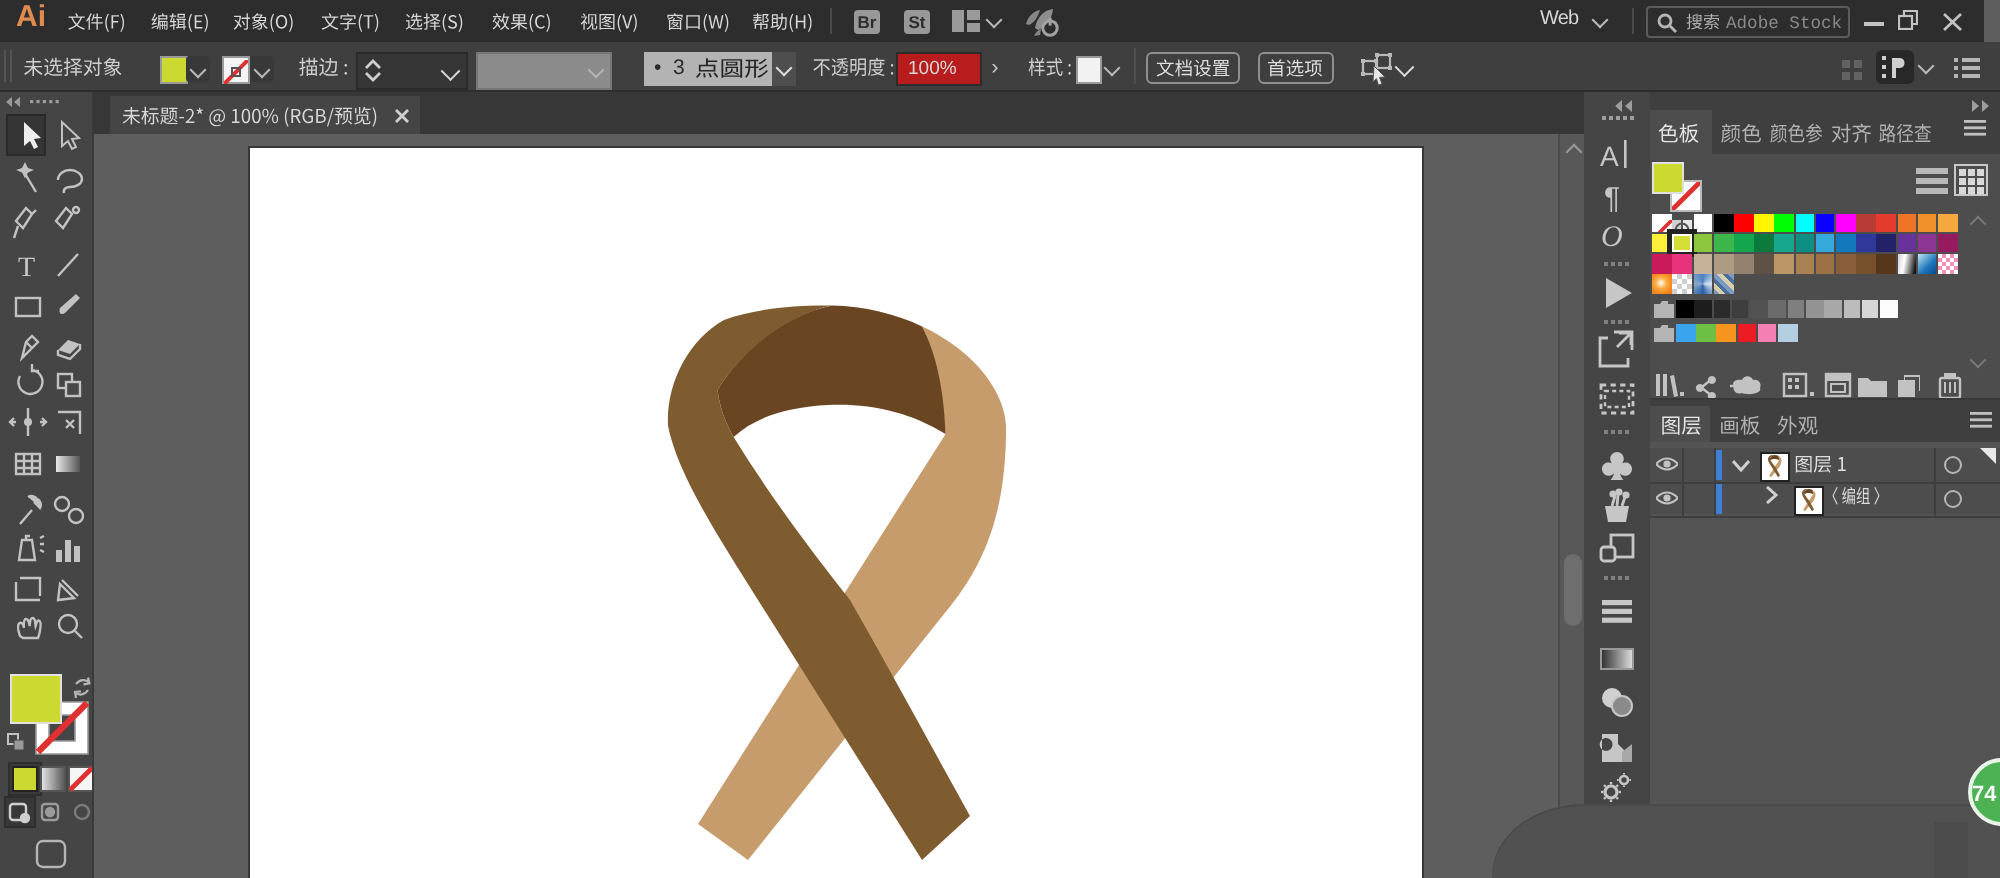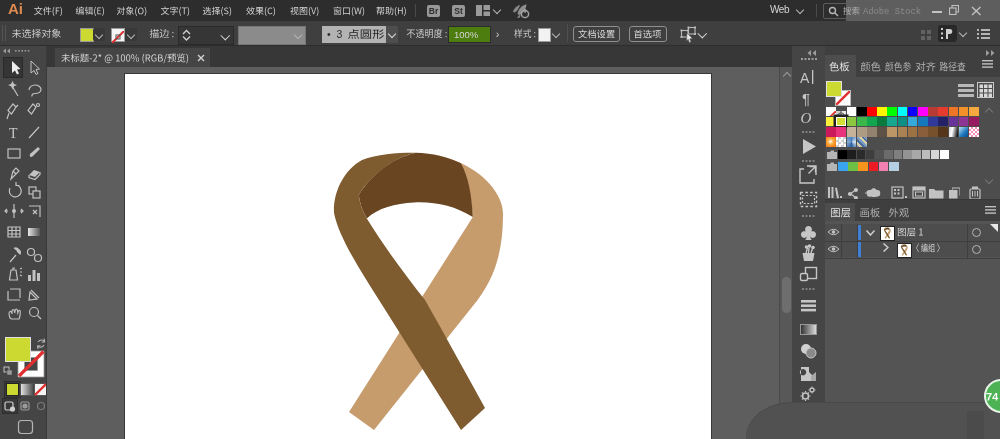--- a/index.html
+++ b/index.html
@@ -9,21 +9,21 @@
   .swrow{display:flex;gap:0.55px;}
   .swrow i{display:block;width:9.65px;height:9.65px;overflow:hidden;}
   .swrow2{display:flex;gap:0.65px;}
   .swrow2 i{display:block;width:8.65px;height:9px;}
   .thumb{width:13px;height:13px;background:#fff;border:1px solid #222;}
   .thumb svg{display:block;}
   .chv{position:absolute;width:5px;height:5px;border-right:1.6px solid #b8b8b8;border-bottom:1.6px solid #b8b8b8;transform:rotate(45deg);}
 </style></head>
 <body>
 
-<div class="abs" id="menubar" style="left:0;top:0;width:846px;height:21px;background:#2d2d2d;">
+<div class="abs" id="menubar" style="left:0;top:0;width:992px;height:21px;background:#2d2d2d;">
   <div class="abs" style="left:8px;top:0px;font-size:15px;font-weight:bold;color:#e08b50;">Ai</div>
   <div class="abs" style="left:415px;top:4px;width:1px;height:13px;background:#4a4a4a;"></div>
   <div class="abs" style="left:427px;top:5px;width:13px;height:12px;background:#989898;color:#2e2e2e;font-size:8.5px;font-weight:bold;text-align:center;line-height:12px;border-radius:2px;">Br</div>
   <div class="abs" style="left:452px;top:5px;width:13px;height:12px;background:#989898;color:#2e2e2e;font-size:8.5px;font-weight:bold;text-align:center;line-height:12px;border-radius:2px;">St</div>
   <svg class="abs" style="left:476px;top:5px;" width="14" height="12">
     <rect x="0" y="0" width="6" height="11" fill="#9a9a9a"></rect>
     <rect x="7.5" y="0" width="6.5" height="5" fill="#9a9a9a"></rect>
     <rect x="7.5" y="6.5" width="6.5" height="4.5" fill="#9a9a9a"></rect>
   </svg>
   <span class="chv" style="left:494px;top:7px;"></span>
@@ -84,21 +84,21 @@
   <div class="abs" style="left:238px;top:5px;width:66px;height:17px;background:#8b8b8b;border:1px solid #767676;">
     <span class="chv" style="right:4px;top:5px;border-color:#b5b5b5;"></span>
   </div>
   <div class="abs" style="left:322px;top:5px;width:64px;height:17px;background:#b3b3b3;color:#2b2b2b;font-size:10.5px;line-height:17px;">
      <span style="margin-left:5px;">•&nbsp;&nbsp;3</span>
   </div>
   <div class="abs" style="left:386px;top:5px;width:12px;height:17px;background:#4e4e4e;">
       <span class="chv" style="left:3px;top:5px;border-color:#ddd;"></span>
     </div>
   <div class="abs" style="left:406px;top:39px;width:41px;height:1px;border-bottom:1px dotted #999;"></div>
-  <div class="abs" style="left:448px;top:5px;width:43px;height:17px;background:#4d7c0f;border:1px solid #2c2c2c;color:#d6d6d6;font-size:9.5px;line-height:15px;padding-left:5px;box-sizing:border-box;">100%</div>
+  <div class="abs" style="left:448px;top:5px;width:43px;height:17px;background:#b91c1c;border:1px solid #2c2c2c;color:#d6d6d6;font-size:9.5px;line-height:15px;padding-left:5px;box-sizing:border-box;">100%</div>
   <div class="abs" style="left:492px;top:5px;width:11px;height:16px;color:#ccc;font-size:11px;text-align:center;line-height:16px;">›</div>
   <div class="abs" style="left:514px;top:39px;width:22px;height:1px;border-bottom:1px dotted #999;"></div>
   <div class="abs" style="left:538px;top:7px;width:11px;height:12px;background:#f2f2f2;border:1px solid #9a9a9a;"></div>
   <span class="chv" style="left:553px;top:10px;"></span>
   <div class="abs" style="left:567px;top:3px;width:1px;height:18px;background:#4f4f4f;"></div>
   <div class="abs" style="left:573px;top:5px;width:47px;height:16px;border:1px solid #8f8f8f;border-radius:3px;color:#dedede;font-size:10.5px;text-align:center;line-height:15px;box-sizing:border-box;"></div>
   <div class="abs" style="left:629px;top:5px;width:38px;height:16px;border:1px solid #8f8f8f;border-radius:3px;color:#dedede;font-size:10.5px;text-align:center;line-height:15px;box-sizing:border-box;"></div>
   <svg class="abs" style="left:680px;top:5px;" width="17" height="17" viewBox="0 0 17 17">
     <g fill="none" stroke="#b9b9b9" stroke-width="1.1">
       <rect x="1.5" y="4.5" width="6.5" height="6.5"></rect>

